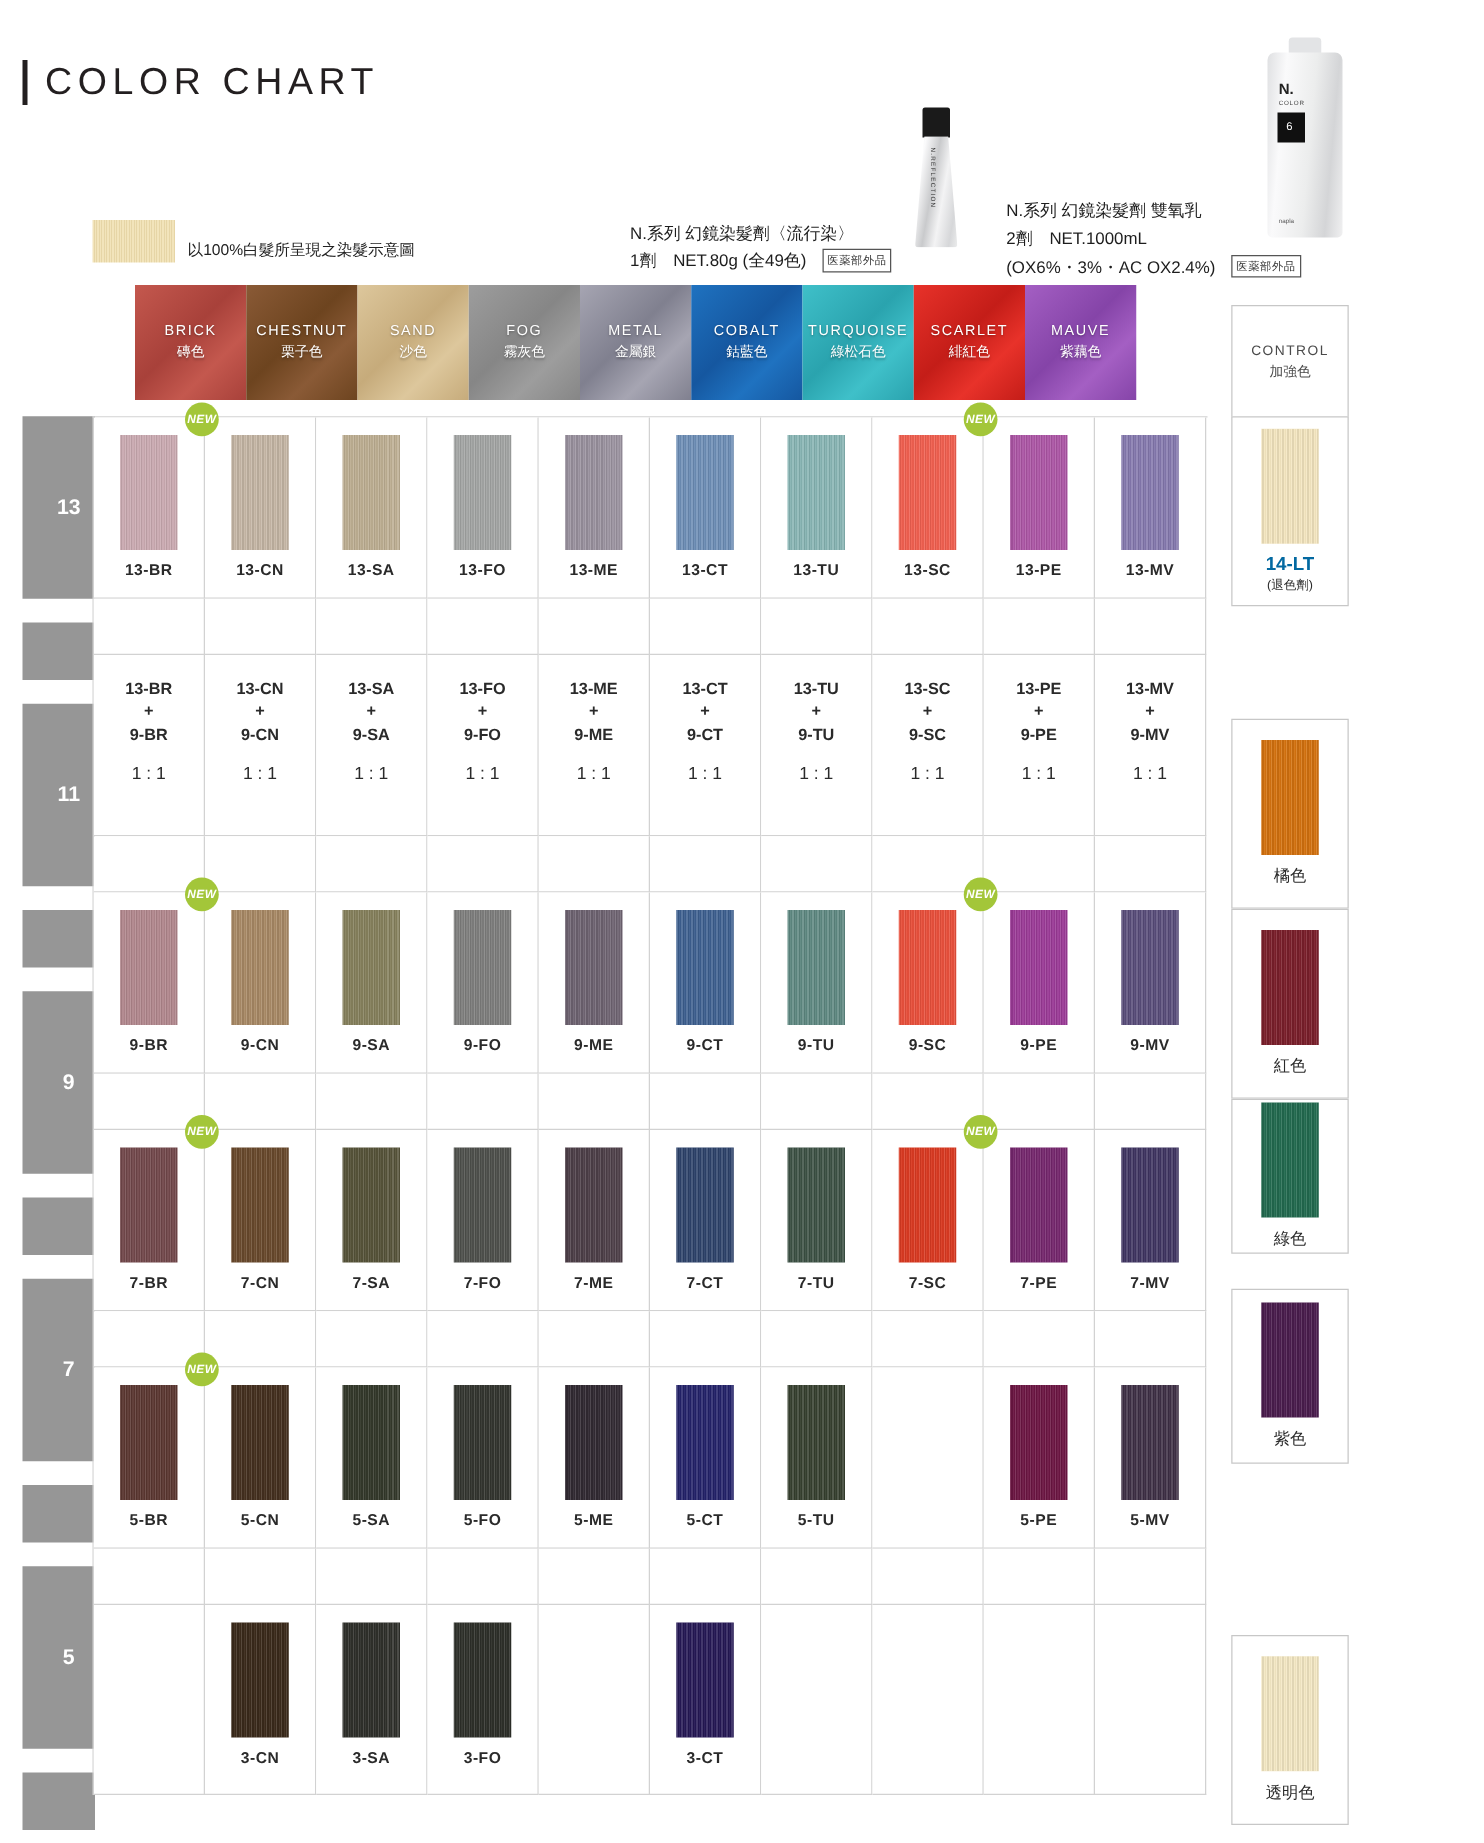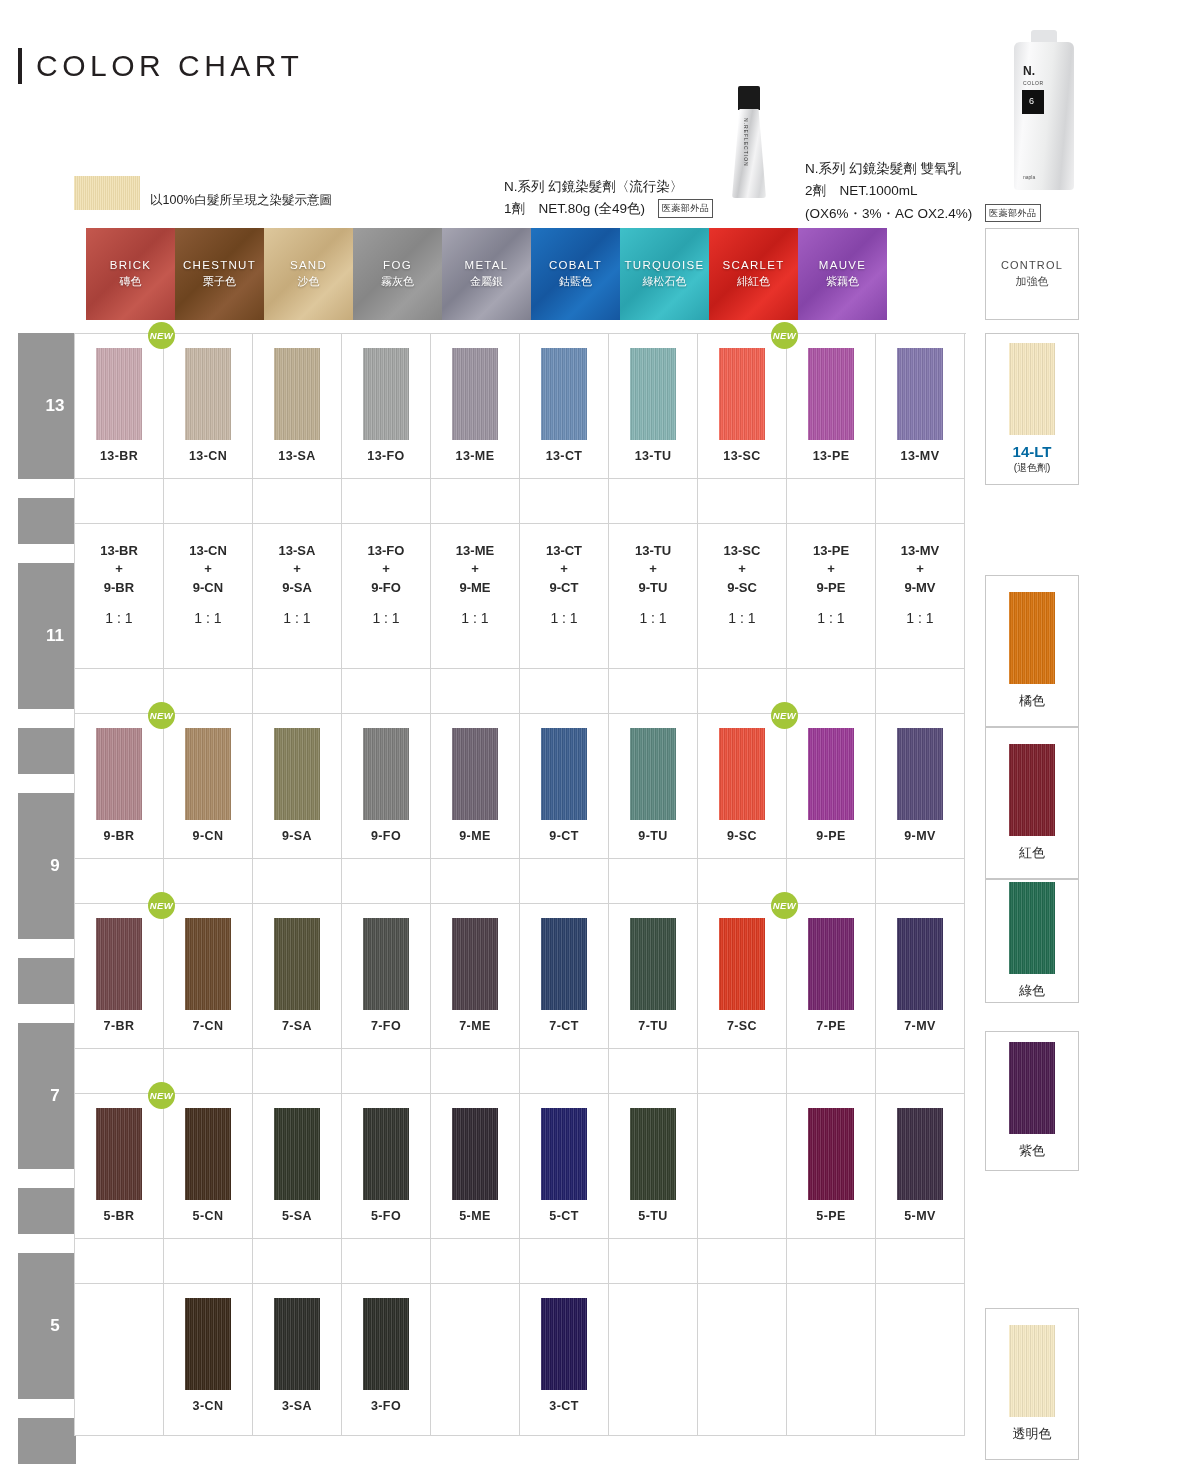--- a/index.html
+++ b/index.html
@@ -54,33 +54,33 @@
   #bottle .blk { position:absolute; left:8px; top:48px; width:22px; height:24px; background:#101010;}
   #bottle .blk span { color:#fff; font-size:9px; position:absolute; left:7px; top:6px;}
   #bottle .foot { position:absolute; left:9px; bottom:10px; font-size:5px; color:#555; }
 
   
   #legend { position: absolute; left: 74px; top: 176px; display:flex; align-items:flex-end; }
   #legend .sw { width:66px; height:34px; }
   #legend .tx { font-size:12.5px; margin-left:10px; margin-bottom:1px; color:#222; }
 
   
-  #cat-strip { position:absolute; left:64px; top:228px; display:flex;padding-left:22px; }
+  #cat-strip { position:absolute; left:86px; top:228px; display:flex;padding-left:22px; }
   .cat {
     width:89px; height:92px; position:relative; overflow:hidden;
   }
   .cat .cat-inner {
     position:absolute; inset:0; display:flex; flex-direction:column;
     align-items:center; justify-content:center;
   }
   .cat .en { font-size:11.5px; letter-spacing:1.3px; color:#fff; text-shadow:0 1px 2px rgba(0,0,0,.35); }
   .cat .zh { font-size:11px; color:#fff; margin-top:3px; text-shadow:0 1px 2px rgba(0,0,0,.35); }
 
   #control-head {
-    position:absolute; left:985px; top:228px; width:94px; height:92px;
+    position:absolute; left:985px; top:244px; width:94px; height:92px;
     border:1px solid #c7c7c7; background:#fff;
     display:flex; flex-direction:column; align-items:center; justify-content:center;
   }
   #control-head .en { font-size:11px; letter-spacing:1.2px; color:#4a4a4a; }
   #control-head .zh { font-size:11px; color:#4a4a4a; margin-top:3px; }
 
   
   #rail { position:absolute; left:18px; top:333px; width:40px; }
   .rail-big, .rail-small { background:#969696; width:58px; margin-bottom:19px;padding-left:16px; }
   .rail-big { display:flex; align-items:center; justify-content:center; }

